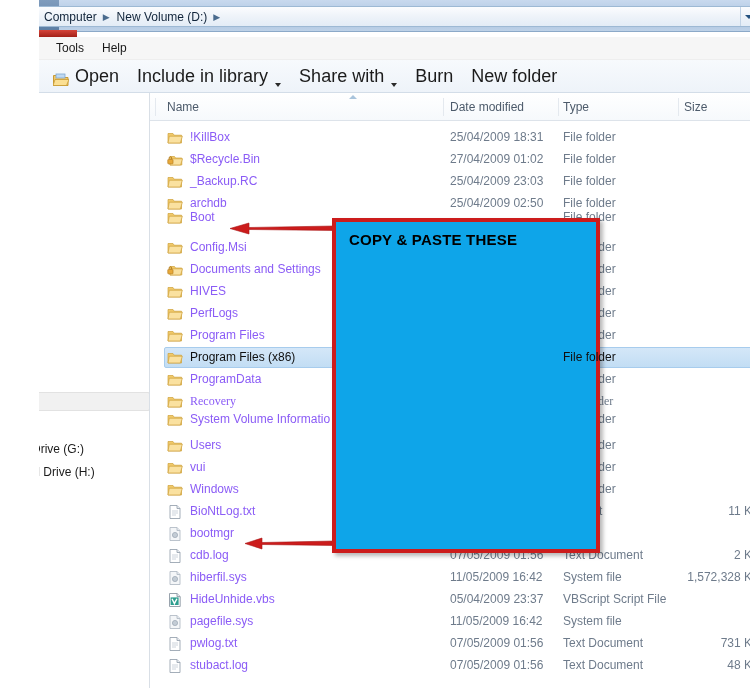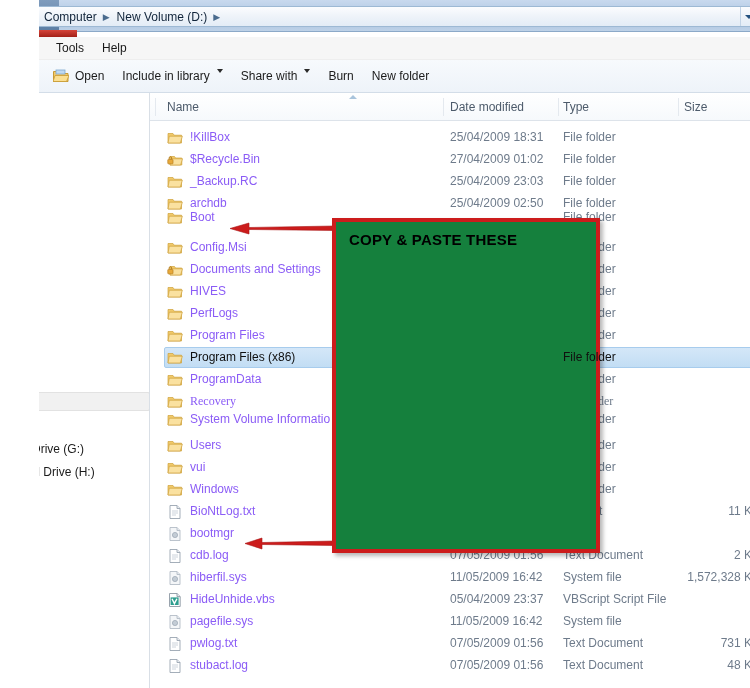--- a/index.html
+++ b/index.html
@@ -66,21 +66,21 @@
   .menu-item { font-size: 12px; color: #1a1a1a; padding: 2px 9px; }
 
   
   .toolbar {
     position: absolute; left: 0; top: 60px; width: 750px; height: 33px;
     background: linear-gradient(to bottom, #f7fafd 0%, #eef3f9 100%);
     border-bottom: 1px solid #d3dde8;
     display: flex; align-items: center; padding-left: 5px;
   }
   .tb-item {
-    font-size: 12px; color: #1b1b1b; display: flex; align-items: flex-start;
+    font-size: 18px; color: #1b1b1b; display: flex; align-items: flex-end;
     padding: 4px 9px; white-space: nowrap;
   }
   .tb-caret {
     width: 0; height: 0; margin-left: 7px;
     border-left: 3.5px solid transparent; border-right: 3.5px solid transparent;
     border-top: 4px solid #2a2a2a;
   }
   .open-icon { margin-right: 6px; display: block; }
 
   
@@ -141,21 +141,21 @@
   .row.selected .selbg {
     position: absolute; left: 14px; top: 0px; width: 595px; height: 21px;
     background: linear-gradient(to bottom, #d4e7f8 0%, #c2ddf4 100%);
     border: 1px solid #a7cced; border-radius: 2px;
   }
   .row.selected .name, .row.selected .type { color: #101010; z-index: 2; }
 
   
   .annot-box {
     position: absolute; left: 293px; top: 218px; width: 268px; height: 335px;
-    background: #15803d;
+    background: #0ea5e9;
     border: 4px solid #cc1c1c;
     box-shadow: 3px 3px 4px rgba(0,0,0,0.28);
   }
   .annot-label {
     position: absolute; left: 13px; top: 9px;
     font-family: "Liberation Sans", sans-serif;
     font-size: 15px; font-weight: bold; color: #000000; letter-spacing: 0.2px;
     white-space: nowrap;
   }
   .arrow { position: absolute; }

